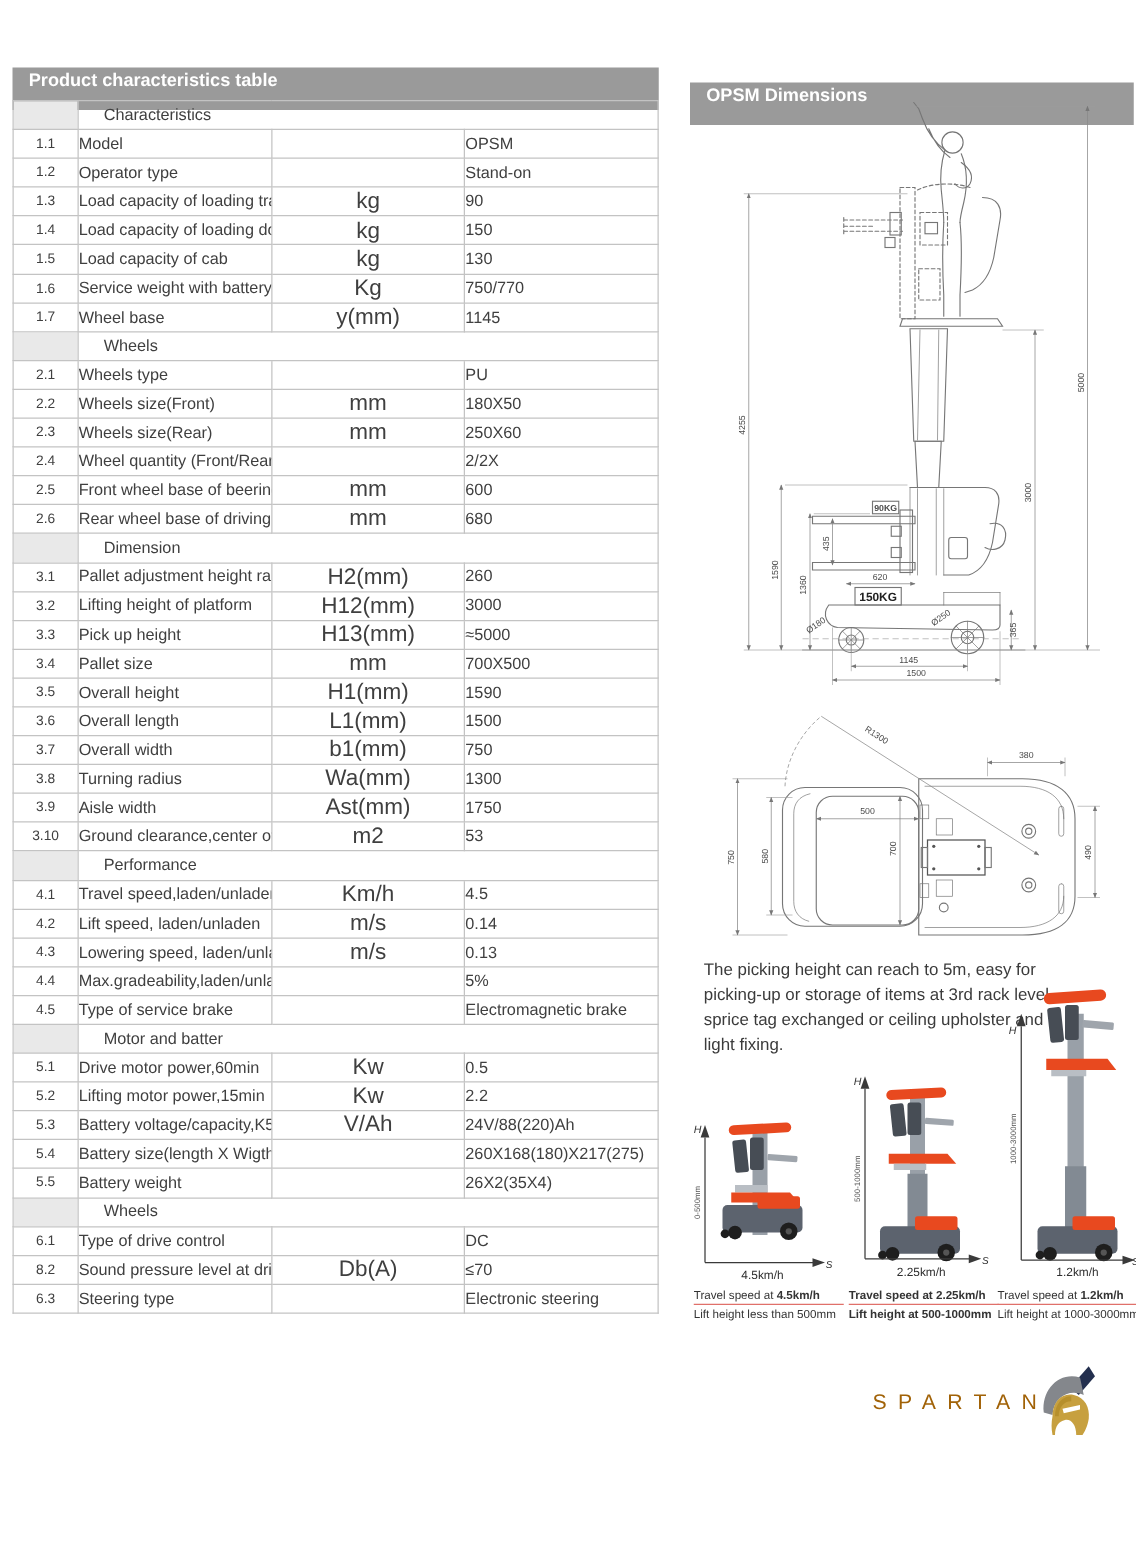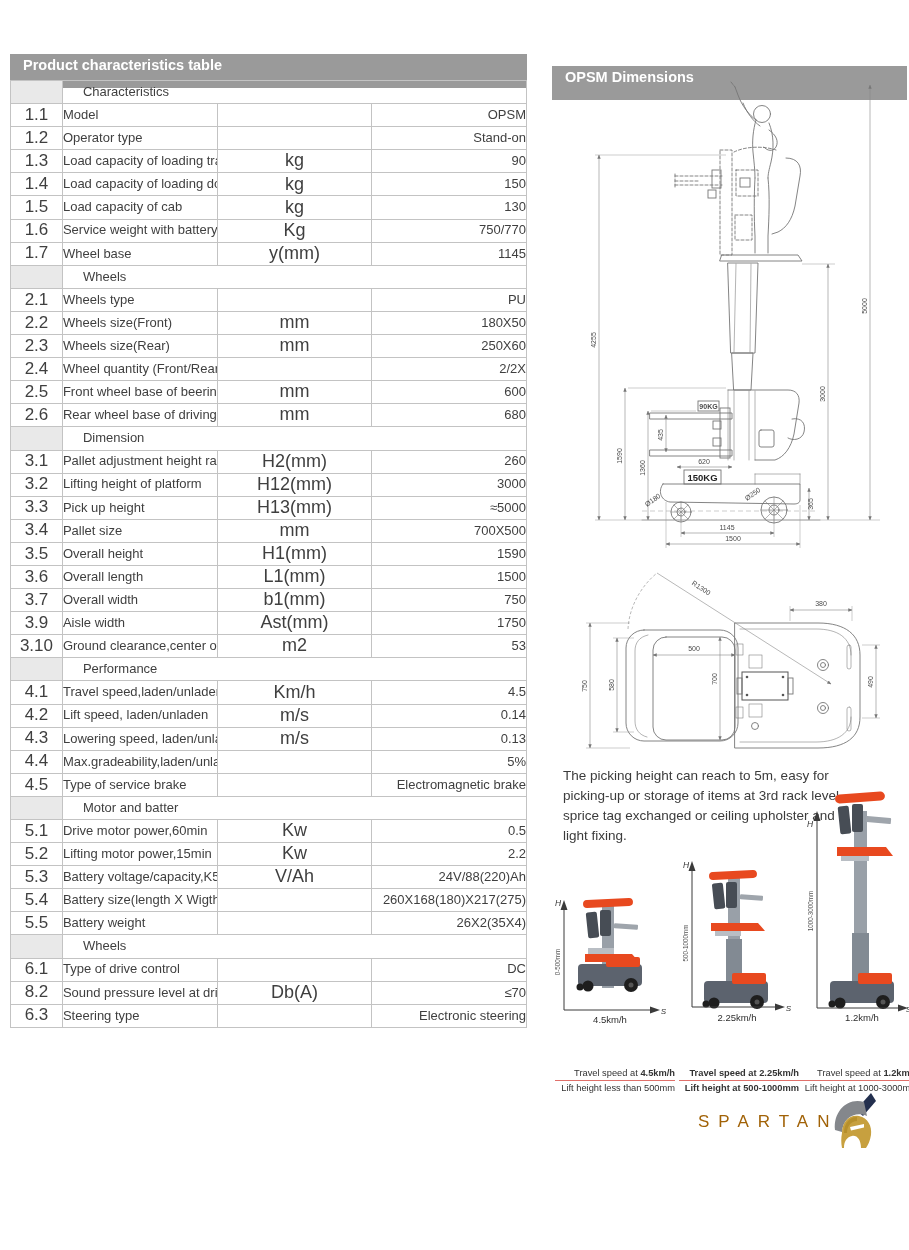--- a/index.html
+++ b/index.html
@@ -6,32 +6,32 @@
   .page{position:relative;width:909px;height:1250px;background:#fff;overflow:hidden;
         font-family:"Liberation Sans","DejaVu Sans",sans-serif;color:#3d3d3d;}
   .panel-header{position:absolute;background:#9a9a9a;color:#fff;font-weight:bold;
         font-size:14.5px;line-height:23px;height:34px;padding-left:13px;box-sizing:border-box;}
   .hdr-left{left:10px;top:54px;width:517px;}
   .hdr-right{left:552px;top:54px;width:355px;margin-top:12px;}
   table.spec{position:absolute;left:10px;top:80px;width:517px;border-collapse:collapse;
         table-layout:fixed;font-size:13px;color:#3f3f3f;}
   table.spec td{border:1px solid #c3c3c3;height:22.1px;padding:0 0 0 0;line-height:1.1;
         overflow:hidden;white-space:nowrap;}
-  td.c-num{width:30px;text-align:center;font-size:17px;}
+  td.c-num{width:30px;text-align:center;font-size:11px;}
   td.c-label{width:256px;padding-left:8px;}
   td.c-unit{width:57px;text-align:center;font-size:18px;}
-  td.c-value{width:174px;text-align:right;}
+  td.c-value{width:174px;text-align:left;}
   tr.section td.c-num{background:#e9e9e9;}
   tr.section td.c-label{padding-left:20px;}
   svg text{font-family:"Liberation Sans","DejaVu Sans",sans-serif;}
   .dims-svg{position:absolute;left:550px;top:78px;}
   .desc{position:absolute;left:563px;top:766px;width:290px;font-size:13.5px;
         line-height:1.48;color:#3b3b3b;margin:0;}
   .fig-svg{position:absolute;}
-  .fig-cap{position:absolute;width:120px;text-align:right;font-size:9.3px;color:#333;margin-top:37px;}
+  .fig-cap{position:absolute;width:120px;text-align:left;font-size:9.3px;color:#333;}
   .fig-cap .l1{border-bottom:1.5px solid #e0706a;padding-bottom:2px;margin-bottom:2px;}
   .logo-text{position:absolute;left:698px;top:1112px;font-size:17px;letter-spacing:9px;
         font-weight:500;color:#a16207;}
   .helmet{position:absolute;left:830px;top:1092px;}
 </style>
 </head>
 <body>
 
 <div class="page">
 
@@ -164,20 +164,26 @@
           <td class="c-num">3.6</td>
           <td class="c-label">Overall length</td>
           <td class="c-unit">L1(mm)</td>
           <td class="c-value">1500</td>
         </tr>
         <tr>
           <td class="c-num">3.7</td>
           <td class="c-label">Overall width</td>
           <td class="c-unit">b1(mm)</td>
           <td class="c-value">750</td>
+        </tr>
+        <tr>
+          <td class="c-num">3.8</td>
+          <td class="c-label">Turning radius</td>
+          <td class="c-unit">Wa(mm)</td>
+          <td class="c-value">1300</td>
         </tr>
         <tr>
           <td class="c-num">3.9</td>
           <td class="c-label">Aisle width</td>
           <td class="c-unit">Ast(mm)</td>
           <td class="c-value">1750</td>
         </tr>
         <tr>
           <td class="c-num">3.10</td>
           <td class="c-label">Ground clearance,center of wheelbase</td>

